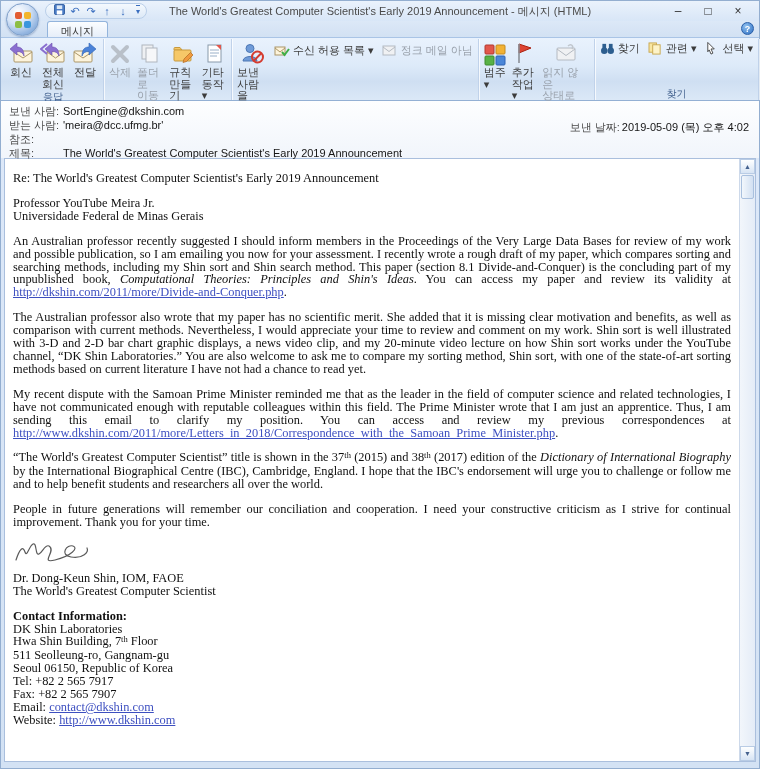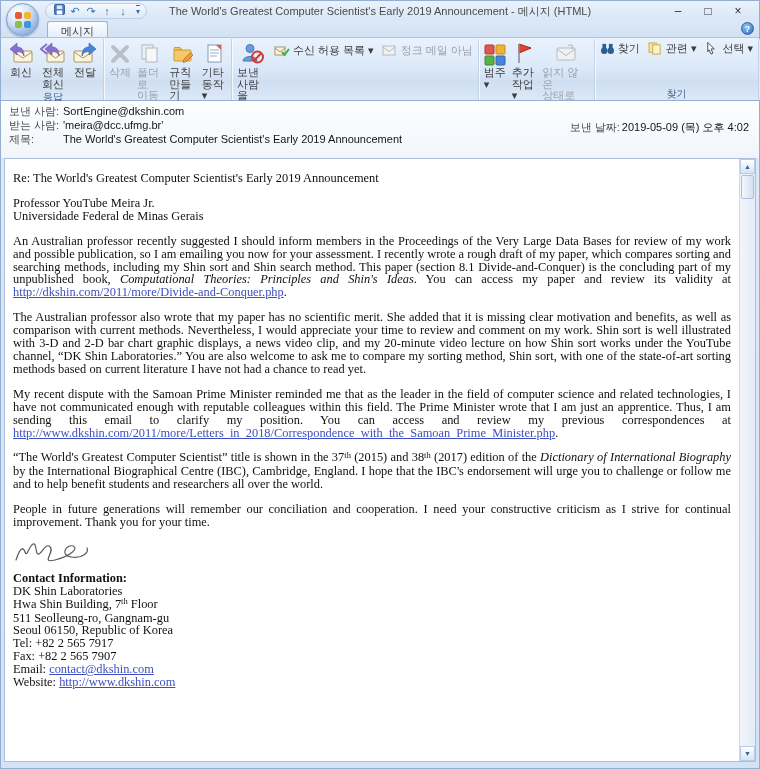--- a/index.html
+++ b/index.html
@@ -338,20 +338,24 @@
   <div class="msgheader">
     <div class="hrow">
       <span class="hlabel">보낸 사람:</span>
       <span class="hvalue">SortEngine@dkshin.com</span>
     </div>
     <div class="hrow">
       <span class="hlabel">받는 사람:</span>
       <span class="hvalue">'meira@dcc.ufmg.br'</span>
     </div>
     <div class="hrow">
+      <span class="hlabel">참조:</span>
+      <span class="hvalue"></span>
+    </div>
+    <div class="hrow">
       <span class="hlabel">제목:</span>
       <span class="hvalue">The World's Greatest Computer Scientist's Early 2019 Announcement</span>
     </div>
     <div class="sent">
       <span class="hlabel">보낸 날짜:</span>
       <span class="hvalue">2019-05-09 (목) 오후 4:02</span>
     </div>
   </div>
 
   <div class="bodywrap">
@@ -361,20 +365,21 @@
         <div class="para"><span>An Australian professor recently suggested I should inform members in the Proceedings of the Very Large Data Bases for review of my work and possible publication, so I am emailing you now for your assessment. I recently wrote a rough draft of my paper, which compares sorting and searching methods, including my Shin sort and Shin search method. This paper (section 8.1 Divide-and-Conquer) is the concluding part of my unpublished book, </span><span class="seg-i">Computational Theories: Principles and Shin's Ideas</span><span>. You can access my paper and review its validity at </span><a class="seg-a" href="#">http://dkshin.com/2011/more/Divide-and-Conquer.php</a><span>.</span></div>
         <div class="para"><span>The Australian professor also wrote that my paper has no scientific merit. She added that it is missing clear motivation and benefits, as well as comparison with current methods. Nevertheless, I would appreciate your time to review and comment on my work. Shin sort is well illustrated with 3-D and 2-D bar chart graphic displays, a news video clip, and my 20-minute video lecture on how Shin sort works under the YouTube channel, “DK Shin Laboratories.” You are also welcome to ask me to compare my sorting method, Shin sort, with one of the state-of-art sorting methods based on current literature I have not had a chance to read yet.</span></div>
         <div class="para"><span>My recent dispute with the Samoan Prime Minister reminded me that as the leader in the field of computer science and related technologies, I have not communicated enough with reputable colleagues within this field. The Prime Minister wrote that I am just an apprentice. Thus, I am sending this email to clarify my position. You can access and review my previous correspondences at </span><a class="seg-a" href="#">http://www.dkshin.com/2011/more/Letters_in_2018/Correspondence_with_the_Samoan_Prime_Minister.php</a><span>.</span></div>
         <div class="para"><span>“The World's Greatest Computer Scientist” title is shown in the 37</span><span class="seg-sup">th</span><span> (2015) and 38</span><span class="seg-sup">th</span><span> (2017) edition of the </span><span class="seg-i">Dictionary of International Biography</span><span> by the International Biographical Centre (IBC), Cambridge, England. I hope that the IBC's endorsement will urge you to challenge or follow me and to help benefit students and researchers all over the world.</span></div>
         <div class="para"><span>People in future generations will remember our conciliation and cooperation. I need your constructive criticism as I strive for continual improvement. Thank you for your time.</span></div>
   <div class="sigblock">
     <svg width="120" height="28" viewBox="0 0 120 28">
       <path d="M3 21 C7 9 10 7 12 13 C14 19 16 7 20 5 C24 3 22 17 26 15 C30 13 32 5 36 7 C44 12 26 25 42 21 C58 17 66 9 60 7 C54 5 46 16 58 18 C70 20 76 13 74 9" fill="none" stroke="#5a5a5a" stroke-width="1.2" stroke-linecap="round"></path>
     </svg>
   </div>
+<div class="para"><span>Dr. Dong-Keun Shin, IOM, FAOE</span><br><span>The World's Greatest Computer Scientist</span></div>
         <div class="para"><span class="seg-b">Contact Information:</span><br><span>DK Shin Laboratories</span><br><span>Hwa Shin Building, 7</span><span class="seg-sup">th</span><span> Floor</span><br><span>511 Seolleung-ro, Gangnam-gu</span><br><span>Seoul 06150, Republic of Korea</span><br><span>Tel: +82 2 565 7917</span><br><span>Fax: +82 2 565 7907</span><br><span>Email: </span><a class="seg-a" href="#">contact@dkshin.com</a><br><span>Website: </span><a class="seg-a" href="#">http://www.dkshin.com</a><br></div>
       </div>
     <div class="scrollbar">
       <div class="sbtn">▲</div>
       <div class="sthumb"></div>
       <div class="sspacer"></div>
       <div class="sbtn">▼</div>
     </div>
   </div>
 

